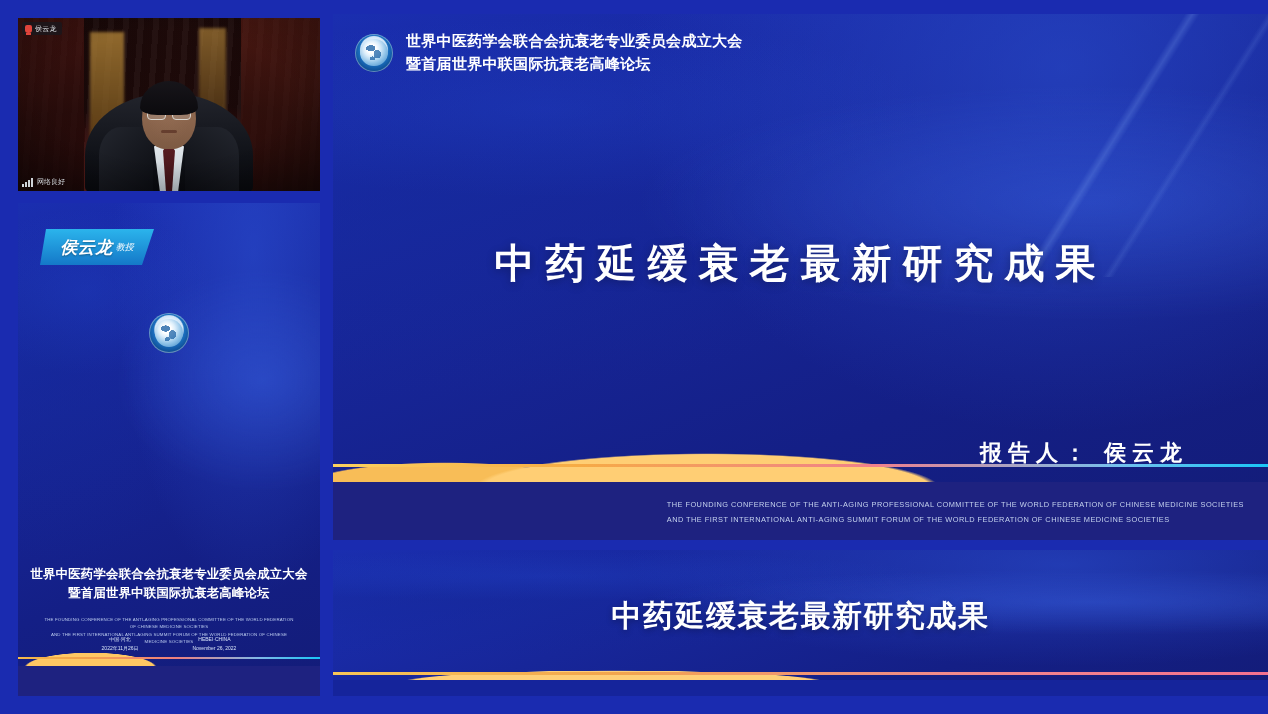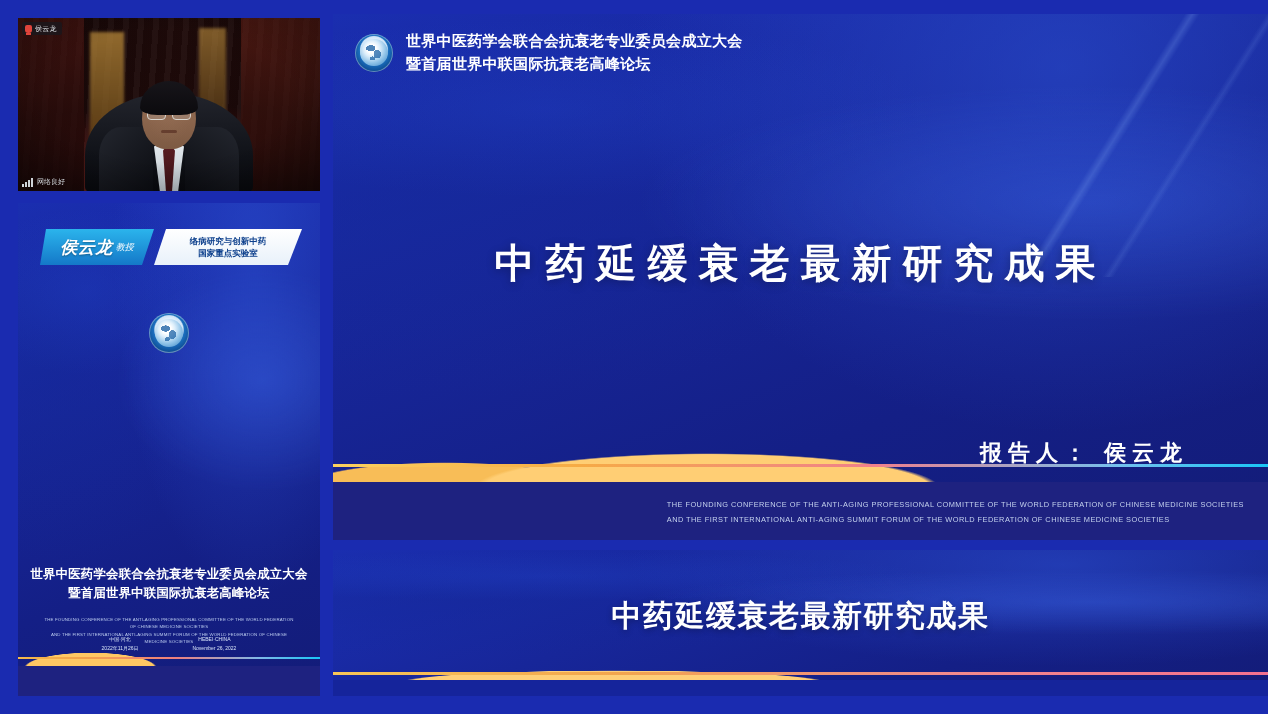--- a/index.html
+++ b/index.html
@@ -264,24 +264,20 @@
   <div class="slide thumb">
     <div class="sl-bg"></div>
     <div class="sl-swoosh"></div>
     <div class="sl-lines"></div>
 
     <div class="th-banner">
       <div class="th-ban-l">
         <span class="th-name">侯云龙</span>
         <span class="th-prof">教授</span>
       </div>
-      <div class="th-ban-r">
-        <span class="th-lab">络病研究与创新中药</span>
-        <span class="th-lab">国家重点实验室</span>
-      </div>
     </div>
 
     <div class="th-logo">
       <div class="emblem" style="width:40px;height:40px;"></div>
     </div>
 
     <div class="th-title">
       <div>世界中医药学会联合会抗衰老专业委员会成立大会</div>
       <div>暨首届世界中联国际抗衰老高峰论坛</div>
     </div>

